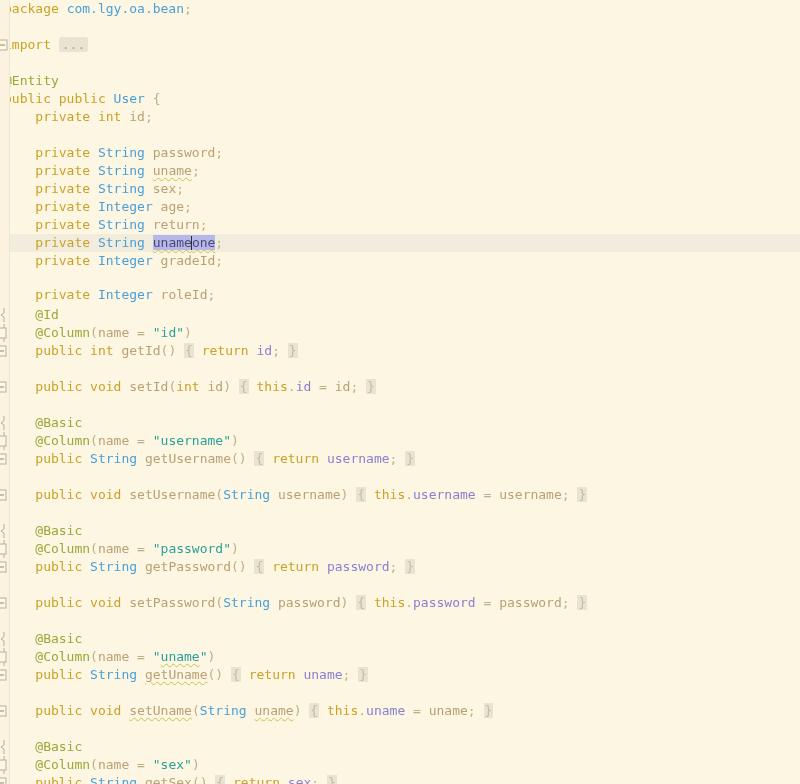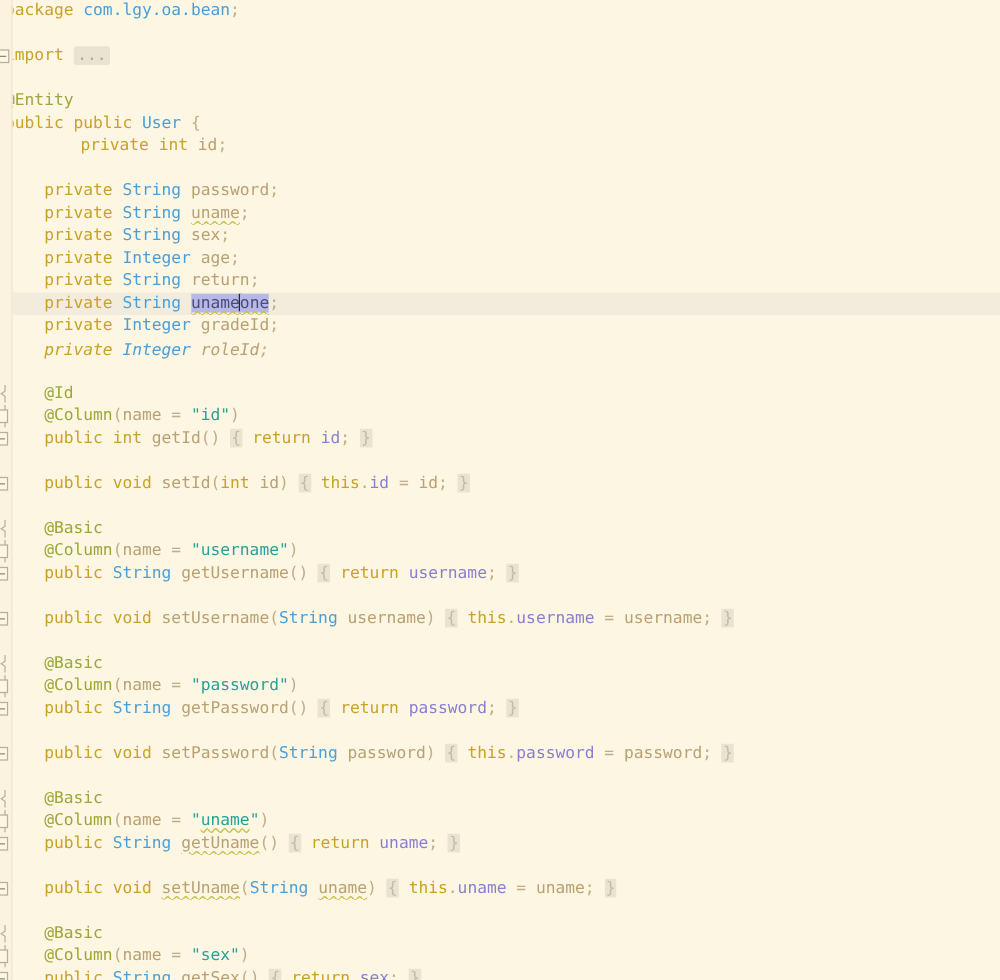--- a/index.html
+++ b/index.html
@@ -119,29 +119,29 @@
 
   <div id="fold-gutter"></div>
 
   <div id="code-surface">
       <div class="line" style="position: absolute; left: 0px; right: 0px; top: 0px;"><span class="kw">package</span><span class="punc"> </span><span class="type">com.lgy.oa.bean</span><span class="punc">;</span></div>
       <div class="line" style="position: absolute; left: 0px; right: 0px; top: 18px;"></div>
       <div class="line" style="position: absolute; left: 0px; right: 0px; top: 36px;"><span class="kw">import</span><span class="punc"> </span><span class="fold-dots">...</span></div>
       <div class="line" style="position: absolute; left: 0px; right: 0px; top: 54px;"></div>
       <div class="line" style="position: absolute; left: 0px; right: 0px; top: 72px;"><span class="ann">@Entity</span></div>
       <div class="line" style="position: absolute; left: 0px; right: 0px; top: 90px;"><span class="kw">public</span><span class="punc"> </span><span class="kw">public</span><span class="punc"> </span><span class="type">User</span><span class="punc"> {</span></div>
-      <div class="line" style="position: absolute; left: 0px; right: 0px; top: 108px; margin-left: 29px;"><span class="punc">    </span><span class="kw">private</span><span class="punc"> </span><span class="kw">int</span><span class="punc"> </span><span class="ident">id</span><span class="punc">;</span></div>
+      <div class="line" style="position: absolute; left: 0px; right: 0px; top: 108px;"><span class="punc">    </span><span class="kw">private</span><span class="punc"> </span><span class="kw">int</span><span class="punc"> </span><span class="ident">id</span><span class="punc">;</span></div>
       <div class="line" style="position: absolute; left: 0px; right: 16px; top: 144px;"><span class="punc">    </span><span class="kw">private</span><span class="punc"> </span><span class="type">String</span><span class="punc"> </span><span class="ident">password</span><span class="punc">;</span></div>
       <div class="line" style="position: absolute; left: 0px; right: 0px; top: 162px;"><span class="punc">    </span><span class="kw">private</span><span class="punc"> </span><span class="type">String</span><span class="punc"> </span><span class="ident squiggle">uname</span><span class="punc">;</span></div>
       <div class="line" style="position: absolute; left: 0px; right: 0px; top: 180px;"><span class="punc">    </span><span class="kw">private</span><span class="punc"> </span><span class="type">String</span><span class="punc"> </span><span class="ident">sex</span><span class="punc">;</span></div>
       <div class="line" style="position: absolute; left: 0px; right: 0px; top: 198px;"><span class="punc">    </span><span class="kw">private</span><span class="punc"> </span><span class="type">Integer</span><span class="punc"> </span><span class="ident">age</span><span class="punc">;</span></div>
       <div class="line" style="position: absolute; left: 0px; right: 0px; top: 216px;"><span class="punc">    </span><span class="kw">private</span><span class="punc"> </span><span class="type">String</span><span class="punc"> </span><span class="ident">return</span><span class="punc">;</span></div>
       <div class="line current" style="position: absolute; left: 0px; right: 0px; top: 234px;"><span class="punc">    </span><span class="kw">private</span><span class="punc"> </span><span class="type">String</span><span class="punc"> </span><span class="sel squiggle">uname</span><span class="caret"></span><span class="sel squiggle">one</span><span class="punc">;</span></div>
       <div class="line" style="position: absolute; left: 0px; right: 0px; top: 252px;"><span class="punc">    </span><span class="kw">private</span><span class="punc"> </span><span class="type">Integer</span><span class="punc"> </span><span class="ident">gradeId</span><span class="punc">;</span></div>
-      <div class="line" style="position: absolute; left: 0px; right: 0px; top: 272px; font-style: italic;"><span class="punc">    </span><span class="kw">private</span><span class="punc"> </span><span class="type">Integer</span><span class="punc"> </span><span class="ident">roleId</span><span class="punc">;</span></div>
+      <div class="line" style="position: absolute; left: 0px; right: 0px; top: 286px;"><span class="punc">    </span><span class="kw">private</span><span class="punc"> </span><span class="type">Integer</span><span class="punc"> </span><span class="ident">roleId</span><span class="punc">;</span></div>
       <div class="line" style="position: absolute; left: 0px; right: 0px; top: 288px;"></div>
       <div class="line" style="position: absolute; left: 0px; right: 0px; top: 306px;"><span class="punc">    </span><span class="ann">@Id</span></div>
       <div class="line" style="position: absolute; left: 0px; right: 0px; top: 324px;"><span class="punc">    </span><span class="ann">@Column</span><span class="punc">(</span><span class="attr">name</span><span class="punc"> = </span><span class="str">"id"</span><span class="punc">)</span></div>
       <div class="line" style="position: absolute; left: 0px; right: 0px; top: 342px;"><span class="punc">    </span><span class="kw">public</span><span class="punc"> </span><span class="kw">int</span><span class="punc"> </span><span class="ident">getId</span><span class="punc">()</span><span class="punc"> </span><span class="brace-hl">{</span><span class="punc"> </span><span class="kw">return</span><span class="punc"> </span><span class="field">id</span><span class="punc">; </span><span class="brace-hl">}</span></div>
       <div class="line" style="position: absolute; left: 0px; right: 0px; top: 360px;"></div>
       <div class="line" style="position: absolute; left: 0px; right: 0px; top: 378px;"><span class="punc">    </span><span class="kw">public</span><span class="punc"> </span><span class="kw">void</span><span class="punc"> </span><span class="ident">setId</span><span class="punc">(</span><span class="kw">int</span><span class="punc"> </span><span class="ident">id</span><span class="punc">)</span><span class="punc"> </span><span class="brace-hl">{</span><span class="punc"> </span><span class="kw">this</span><span class="punc">.</span><span class="field">id</span><span class="punc"> = </span><span class="ident">id</span><span class="punc">; </span><span class="brace-hl">}</span></div>
       <div class="line" style="position: absolute; left: 0px; right: 0px; top: 396px;"></div>
       <div class="line" style="position: absolute; left: 0px; right: 0px; top: 414px;"><span class="punc">    </span><span class="ann">@Basic</span></div>
       <div class="line" style="position: absolute; left: 0px; right: 0px; top: 432px;"><span class="punc">    </span><span class="ann">@Column</span><span class="punc">(</span><span class="attr">name</span><span class="punc"> = </span><span class="str">"username"</span><span class="punc">)</span></div>
       <div class="line" style="position: absolute; left: 0px; right: 0px; top: 450px;"><span class="punc">    </span><span class="kw">public</span><span class="punc"> </span><span class="type">String</span><span class="punc"> </span><span class="ident">getUsername</span><span class="punc">()</span><span class="punc"> </span><span class="brace-hl">{</span><span class="punc"> </span><span class="kw">return</span><span class="punc"> </span><span class="field">username</span><span class="punc">; </span><span class="brace-hl">}</span></div>

